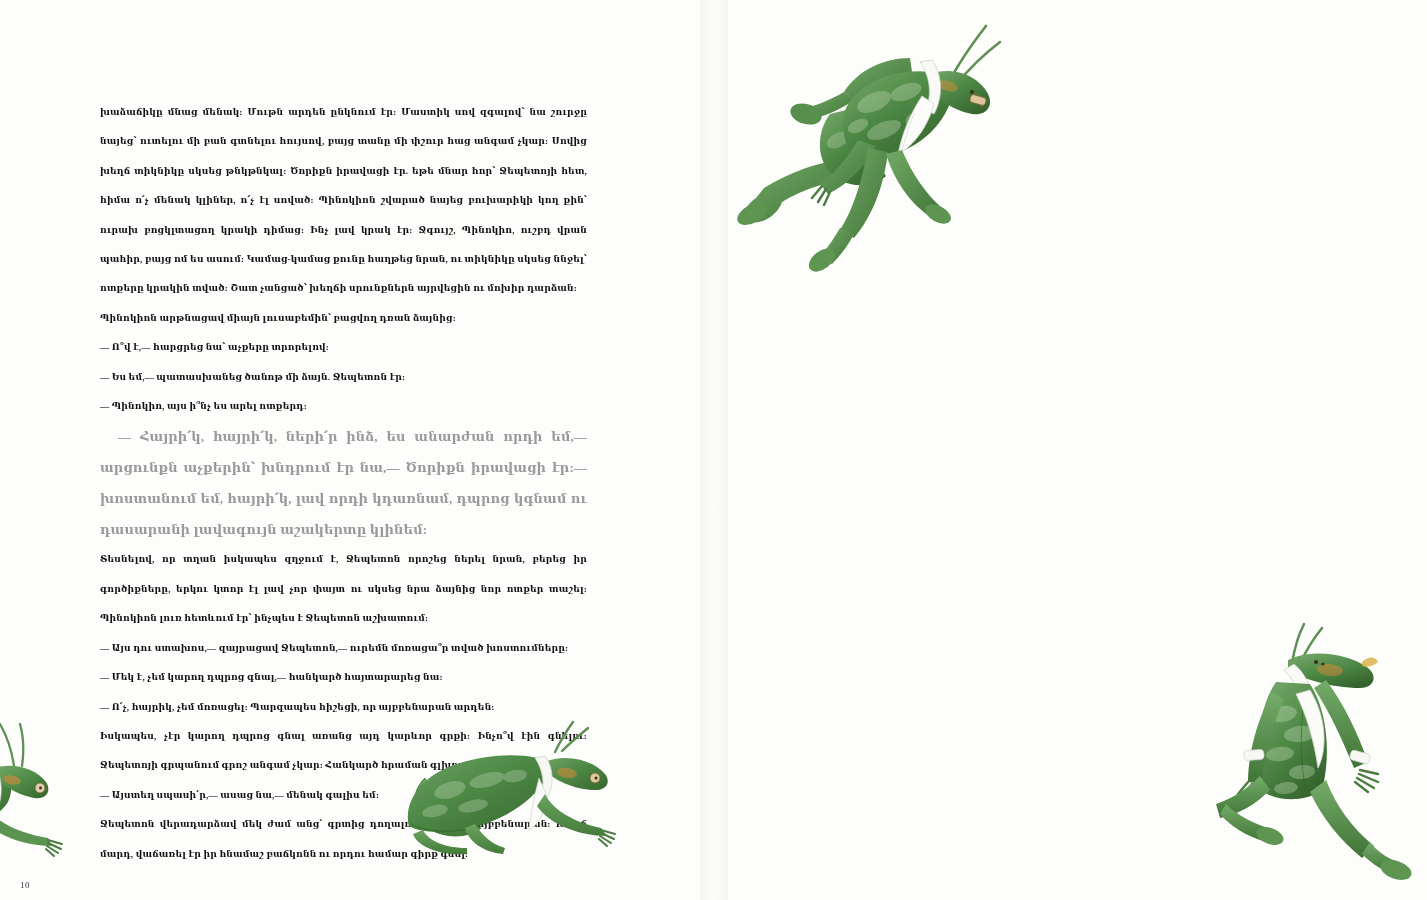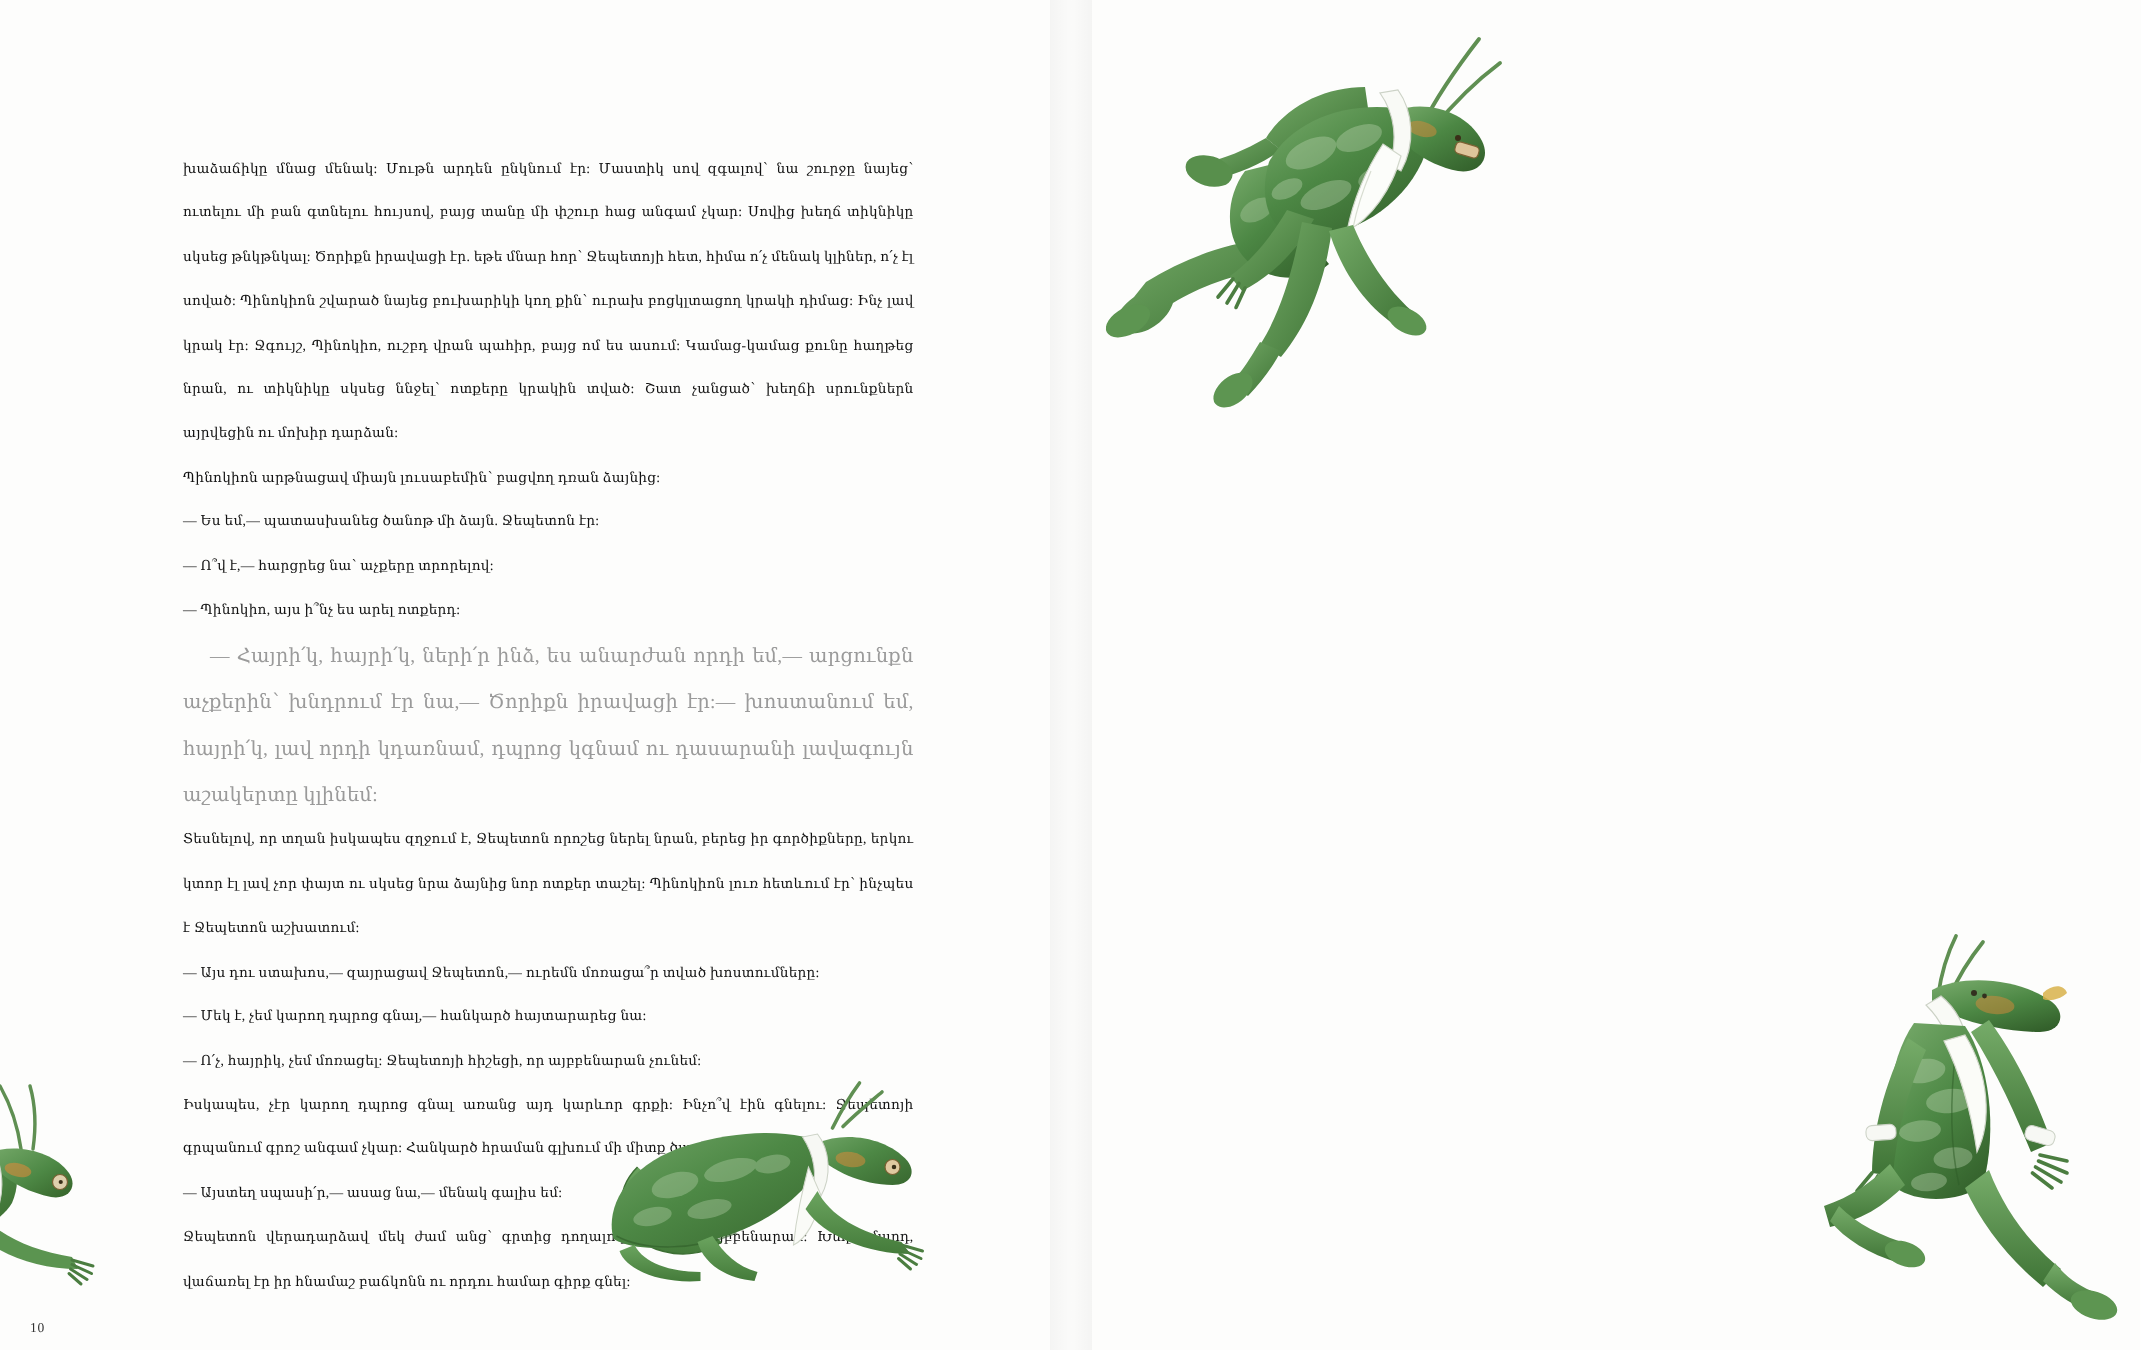--- a/index.html
+++ b/index.html
@@ -46,21 +46,21 @@
   }
 
   .textcol {
     position: absolute;
     font-size: 9.1px;
     line-height: 29.4px;
     color: #111111;
     text-align: justify;
     letter-spacing: 0.02em;
   }
-  .textcol.left  { left: 122px;  top: 98px;  width: 487px; }
+  .textcol.left  { left: 100px;  top: 98px;  width: 487px; font-weight: bold; }
 
   .textcol p { margin: 0; }
 
   p.dialog { text-indent: 0; }
 
   
   .pullquote {
     font-size: 13px;
     line-height: 31px;
     color: #9a9a9a;
@@ -86,30 +86,30 @@
 </head>
 <body>
 
 <div class="spread">
 
   <div class="page page-left">
 
     <div class="textcol left">
       <p>խաձաճիկը մնաց մենակ: Մութն արդեն ընկնում էր: Մաստիկ սով զգալով՝ նա շուրջը նայեց՝ ուտելու մի բան գտնելու հույսով, բայց տանը մի փշուր հաց անգամ չկար: Սովից խեղճ տիկնիկը սկսեց թնկթնկալ: Ծորիքն իրավացի էր. եթե մնար հոր՝ Ջեպետոյի հետ, հիմա ո՛չ մենակ կլիներ, ո՛չ էլ սոված: Պինոկիոն շվարած նայեց բուխարիկի կող քին՝ ուրախ բոցկլտացող կրակի դիմաց: Ինչ լավ կրակ էր: Ջգույշ, Պինոկիո, ուշբդ վրան պահիր, բայց ոմ ես ասում: Կամաց-կամաց քունը հաղթեց նրան, ու տիկնիկը սկսեց ննջել՝ ոտքերը կրակին տված: Շատ չանցած՝ խեղճի սրունքներն այրվեցին ու մոխիր դարձան:</p>
       <p>Պինոկիոն արթնացավ միայն լուսաբեմին՝ բացվող դռան ձայնից:</p>
+      <p class="dialog">— Ո՞վ է,— հարցրեց նա՝ աչքերը տրորելով:</p>
       <p class="dialog">— Ես եմ,— պատասխանեց ծանոթ մի ձայն. Ջեպետոն էր:</p>
-      <p class="dialog">— Ո՞վ է,— հարցրեց նա՝ աչքերը տրորելով:</p>
       <p class="dialog">— Պինոկիո, այս ի՞նչ ես արել ոտքերդ:</p>
 
       <p class="pullquote">— Հայրի՛կ, հայրի՛կ, ների՛ր ինձ, ես անարժան որդի եմ,— արցունքն աչքերին՝ խնդրում էր նա,— Ծորիքն իրավացի էր:— խոստանում եմ, հայրի՛կ, լավ որդի կդառնամ, դպրոց կգնամ ու դասարանի լավագույն աշակերտը կլինեմ:</p>
 
       <p>Տեսնելով, որ տղան իսկապես զղջում է, Ջեպետոն որոշեց ներել նրան, բերեց իր գործիքները, երկու կտոր էլ լավ չոր փայտ ու սկսեց նրա ձայնից նոր ոտքեր տաշել: Պինոկիոն լուռ հետևում էր՝ ինչպես է Ջեպետոն աշխատում:</p>
       <p class="dialog">— Այս դու ստախոս,— զայրացավ Ջեպետոն,— ուրեմն մոռացա՞ր տված խոստումները:</p>
       <p class="dialog">— Մեկ է, չեմ կարող դպրոց գնալ,— հանկարծ հայտարարեց նա:</p>
-      <p class="dialog">— Ո՛չ, հայրիկ, չեմ մոռացել: Ջեպետոյի հիշեցի, որ այբբենարան չունեմ:</p>
+      <p class="dialog">— Ո՛չ, հայրիկ, չեմ մոռացել: Պարզապես հիշեցի, որ այբբենարան արդեն:</p>
       <p>Իսկապես, չէր կարող դպրոց գնալ առանց այդ կարևոր գրքի: Ինչո՞վ էին գնելու: Ջեպետոյի գրպանում գրոշ անգամ չկար: Հանկարծ հրաման գլխում մի միտք ծագեց:</p>
       <p class="dialog">— Այստեղ սպասի՛ր,— ասաց նա,— մենակ գալիս եմ:</p>
       <p>Ջեպետոն վերադարձավ մեկ ժամ անց՝ գրտից դողալով, ձեռքին՝ այբբենարան: Խեղճ մարդ, վաճառել էր իր հնամաշ բաճկոնն ու որդու համար գիրք գնել:</p>
     </div>
 
     <div class="folio folio-left">10</div>
 
     <div class="illus" style="left:395px; top:718px; width:235px; height:140px;">
       <svg viewBox="0 0 235 140" width="235" height="140">
         <defs>

